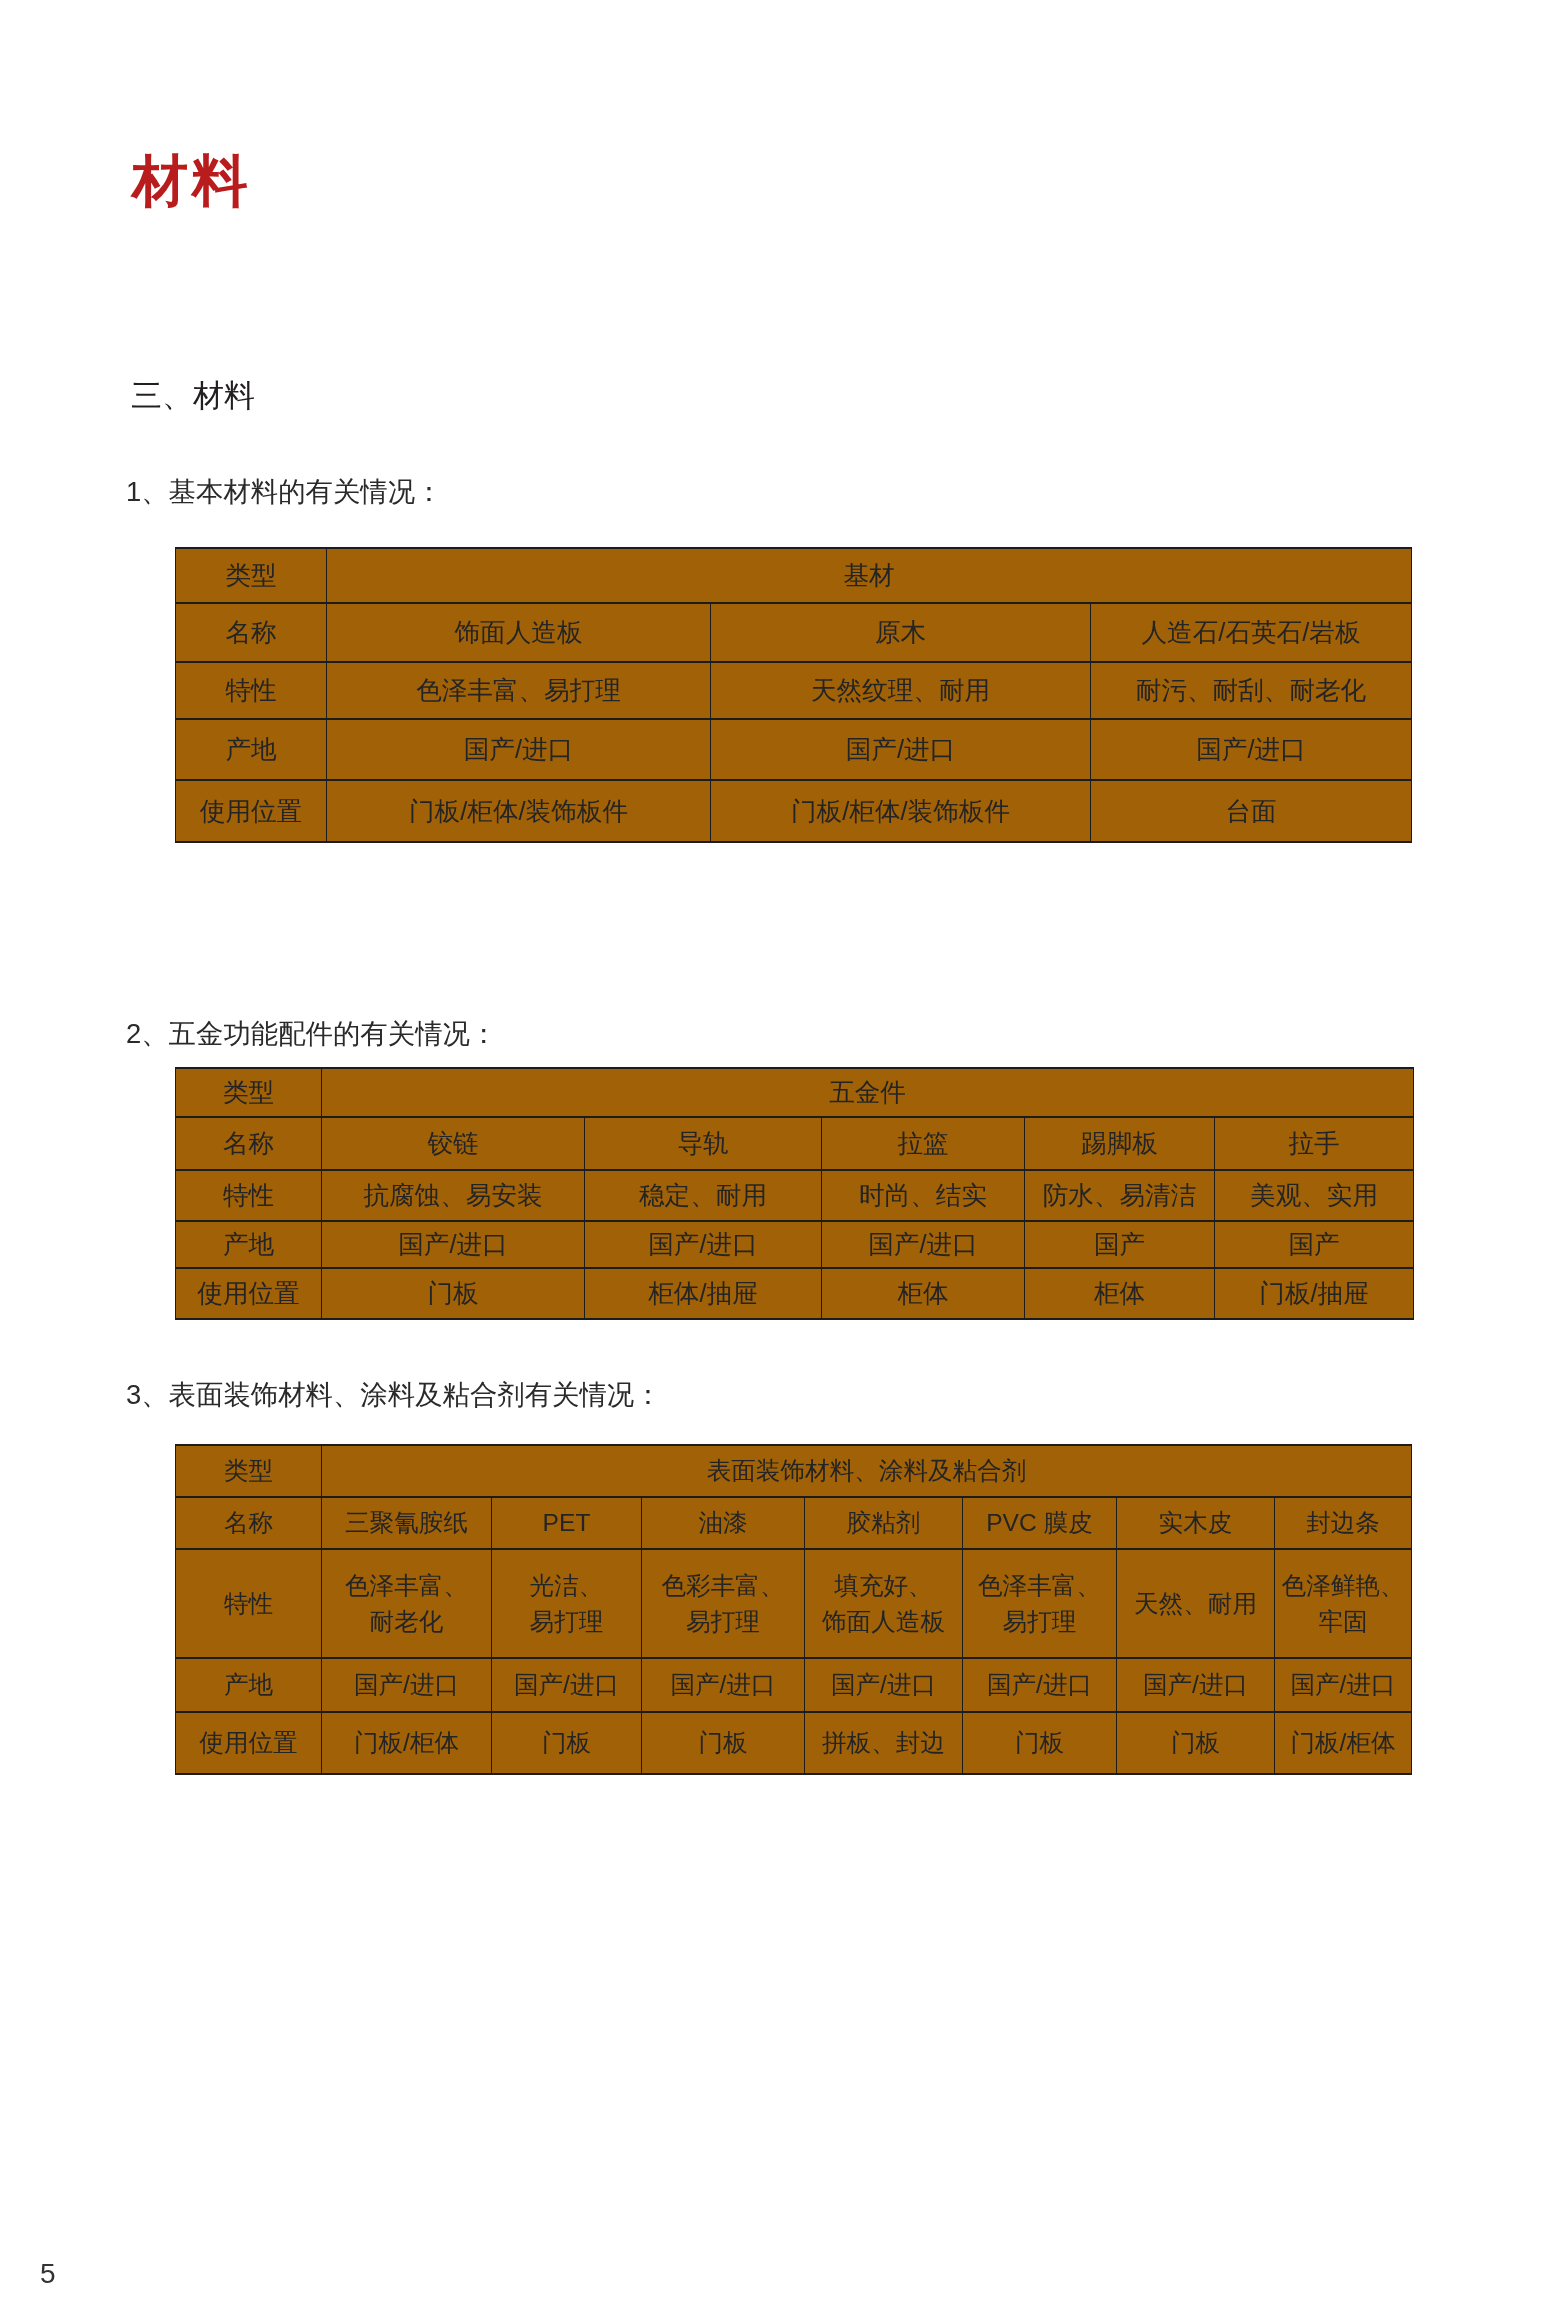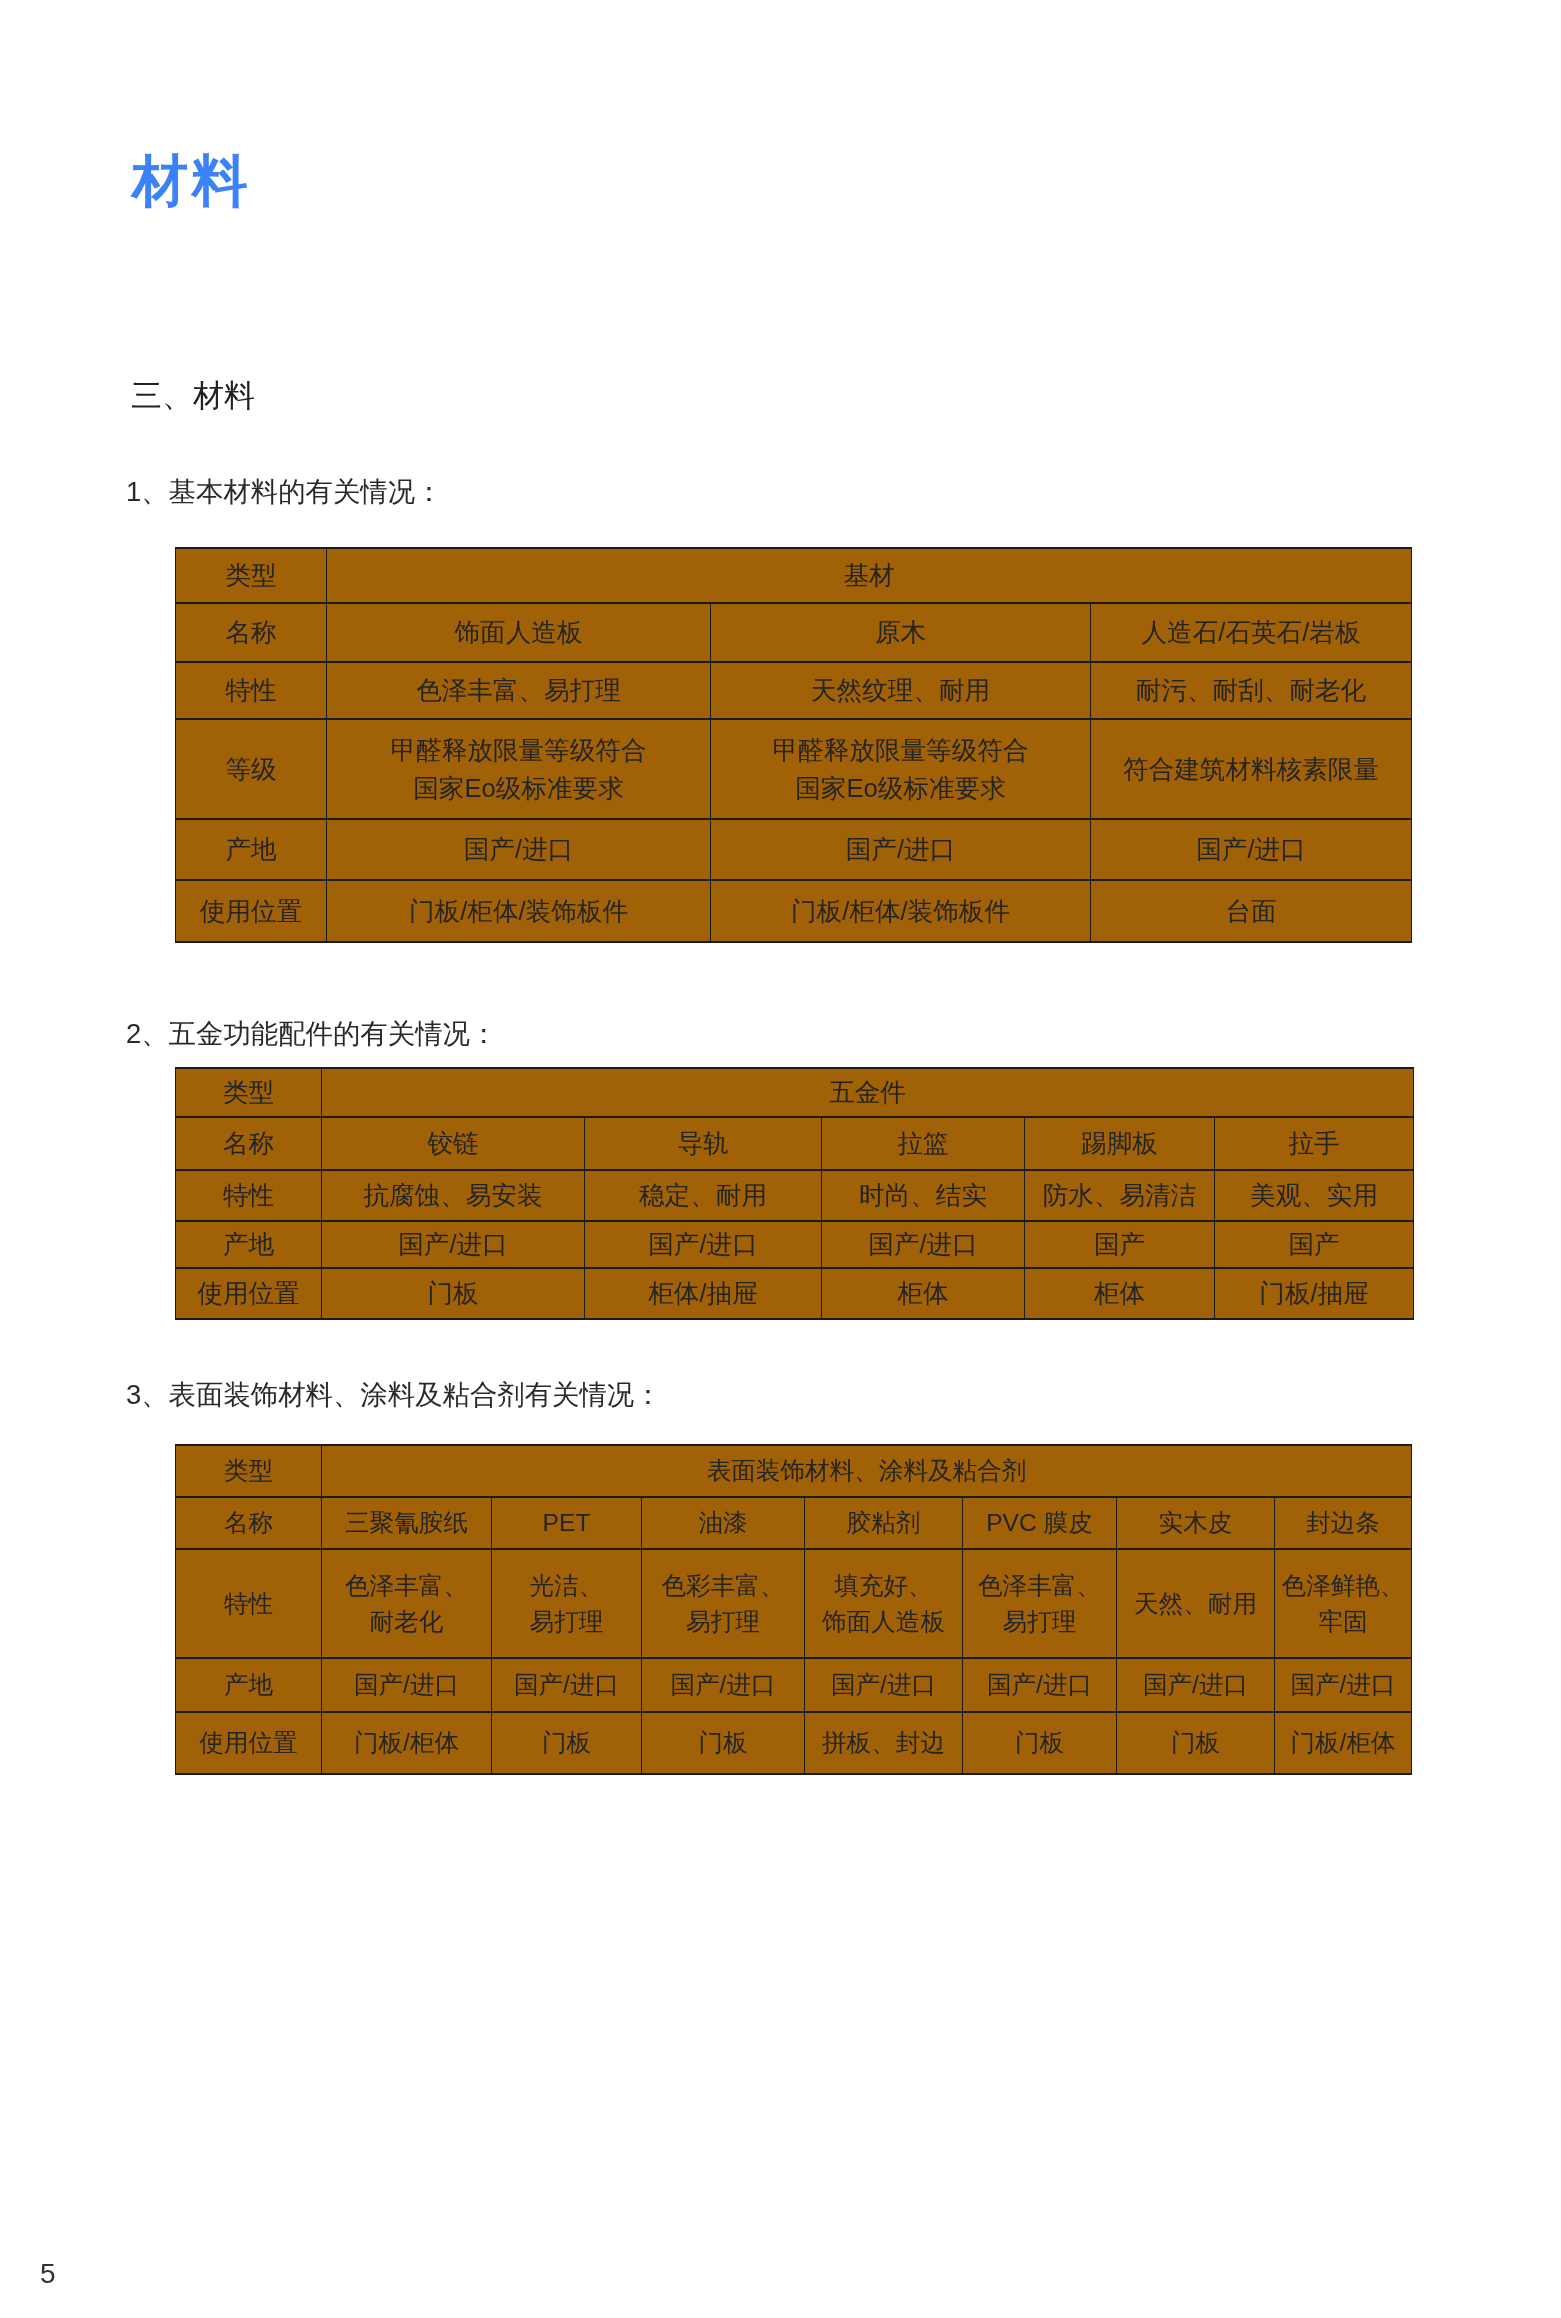--- a/index.html
+++ b/index.html
@@ -9,21 +9,21 @@
     position: relative;
     overflow: hidden;
     font-family: "Liberation Sans", "DejaVu Sans", sans-serif;
     color: #212121;
   }
   .abs { position: absolute; }
   .doc-title {
     left: 132px; top: 144px;
     font-size: 56px; font-weight: 700;
     letter-spacing: 3.8px;
-    color: #3b82f6;
+    color: #b91c1c;
   }
   .section-heading {
     left: 131px; top: 375px;
     font-size: 31px; font-weight: 400;
     color: #231f20;
   }
   .item-heading {
     left: 126px;
     font-size: 27.4px; font-weight: 400;
     color: #2a2a2a;
@@ -88,28 +88,20 @@
     <td>饰面人造板</td>
     <td>原木</td>
     <td>人造石/石英石/岩板</td>
   </tr>
   <tr style="height:57px">
     <td>特性</td>
     <td>色泽丰富、易打理</td>
     <td>天然纹理、耐用</td>
     <td>耐污、耐刮、耐老化</td>
   </tr>
-  <tr style="height:100px">
-    <td>等级</td>
-    <td>甲醛释放限量等级符合
-国家Eo级标准要求</td>
-    <td>甲醛释放限量等级符合
-国家Eo级标准要求</td>
-    <td>符合建筑材料核素限量</td>
-  </tr>
   <tr style="height:61px">
     <td>产地</td>
     <td>国产/进口</td>
     <td>国产/进口</td>
     <td>国产/进口</td>
   </tr>
   <tr style="height:62px">
     <td>使用位置</td>
     <td>门板/柜体/装饰板件</td>
     <td>门板/柜体/装饰板件</td>

